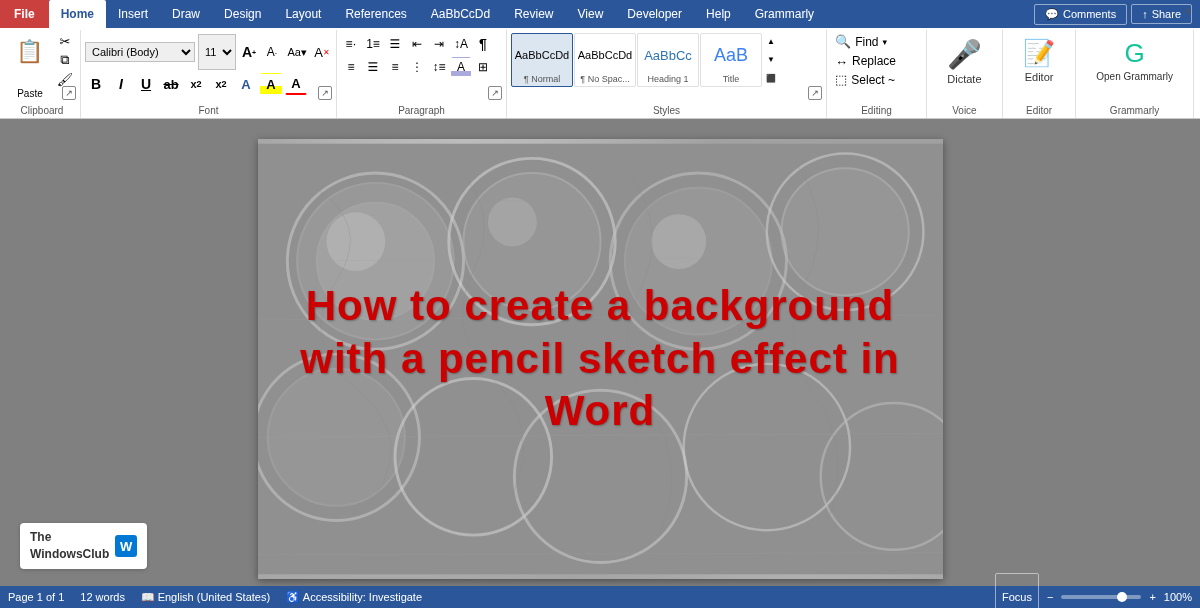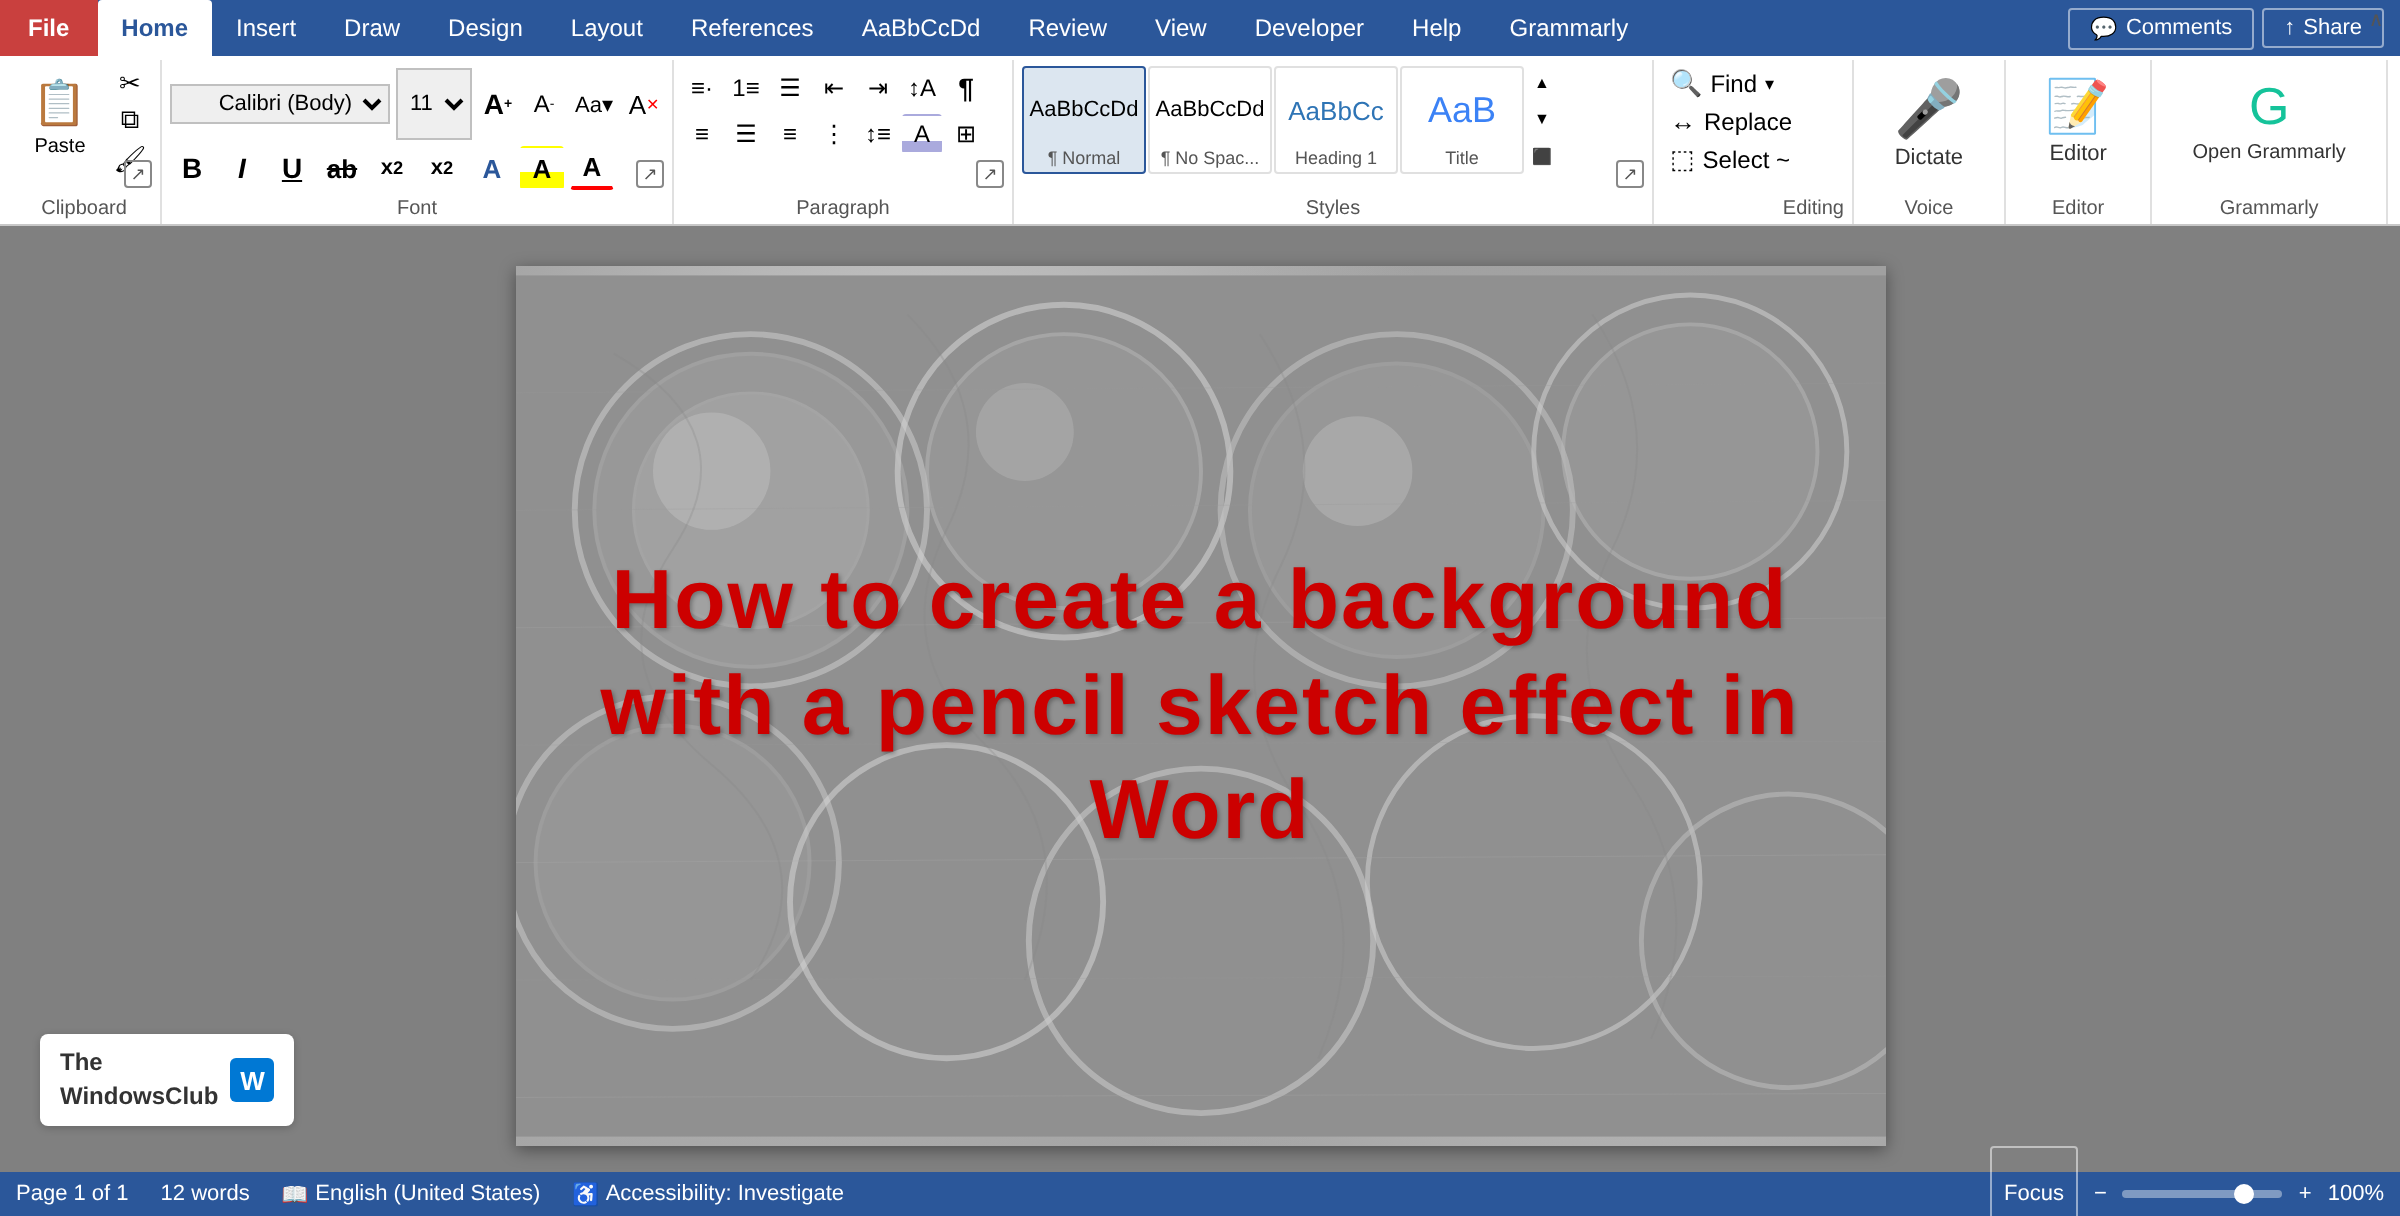--- a/index.html
+++ b/index.html
@@ -103,21 +103,21 @@
       border-radius: 2px;
     }
     .paste-icon {
       width: 32px;
       height: 32px;
       display: flex;
       align-items: center;
       justify-content: center;
       font-size: 22px;
     }
-    .paste-label { font-size: 10px; }
+    .paste-label { font-size: 10px; margin-top: 20px; }
     .clipboard-small-btns {
       display: flex;
       flex-direction: column;
       gap: 1px;
       justify-content: center;
     }
     .small-icon-btn {
       width: 22px;
       height: 18px;
       display: flex;
@@ -137,21 +137,20 @@
       display: flex;
       align-items: center;
       gap: 3px;
     }
     .font-select {
       width: 110px;
       height: 20px;
       font-size: 11px;
       border: 1px solid #c0c0c0;
       padding: 0 2px;
-      text-align: right;
     }
     .size-select {
       width: 38px;
       height: 36px;
       font-size: 11px;
       border: 1px solid #c0c0c0;
       padding: 0 2px;
     }
     .ribbon-small-btn {
       width: 20px;
@@ -582,21 +581,21 @@
         </div>
         <div class="edit-btn">
           <span style="font-size:13px;">↔</span>
           <span>Replace</span>
         </div>
         <div class="edit-btn">
           <span style="font-size:13px;">⬚</span>
           <span>Select ~</span>
         </div>
       </div>
-      <div class="ribbon-group-label" style="font-size:10px; color:#555; text-align:right; margin-top:auto;">Editing</div>
+      <div class="ribbon-group-label" style="font-size:10px; color:#555; text-align:center; margin-top:auto;">Editing</div>
     </div>
 
     <div class="icon-group" style="border-right:1px solid #e0e0e0;">
       <div class="icon-group-content">
         <div class="icon-group-icon">🎤</div>
         <div class="icon-group-label">Dictate</div>
       </div>
       <div class="ribbon-group-label">Voice</div>
     </div>
 

